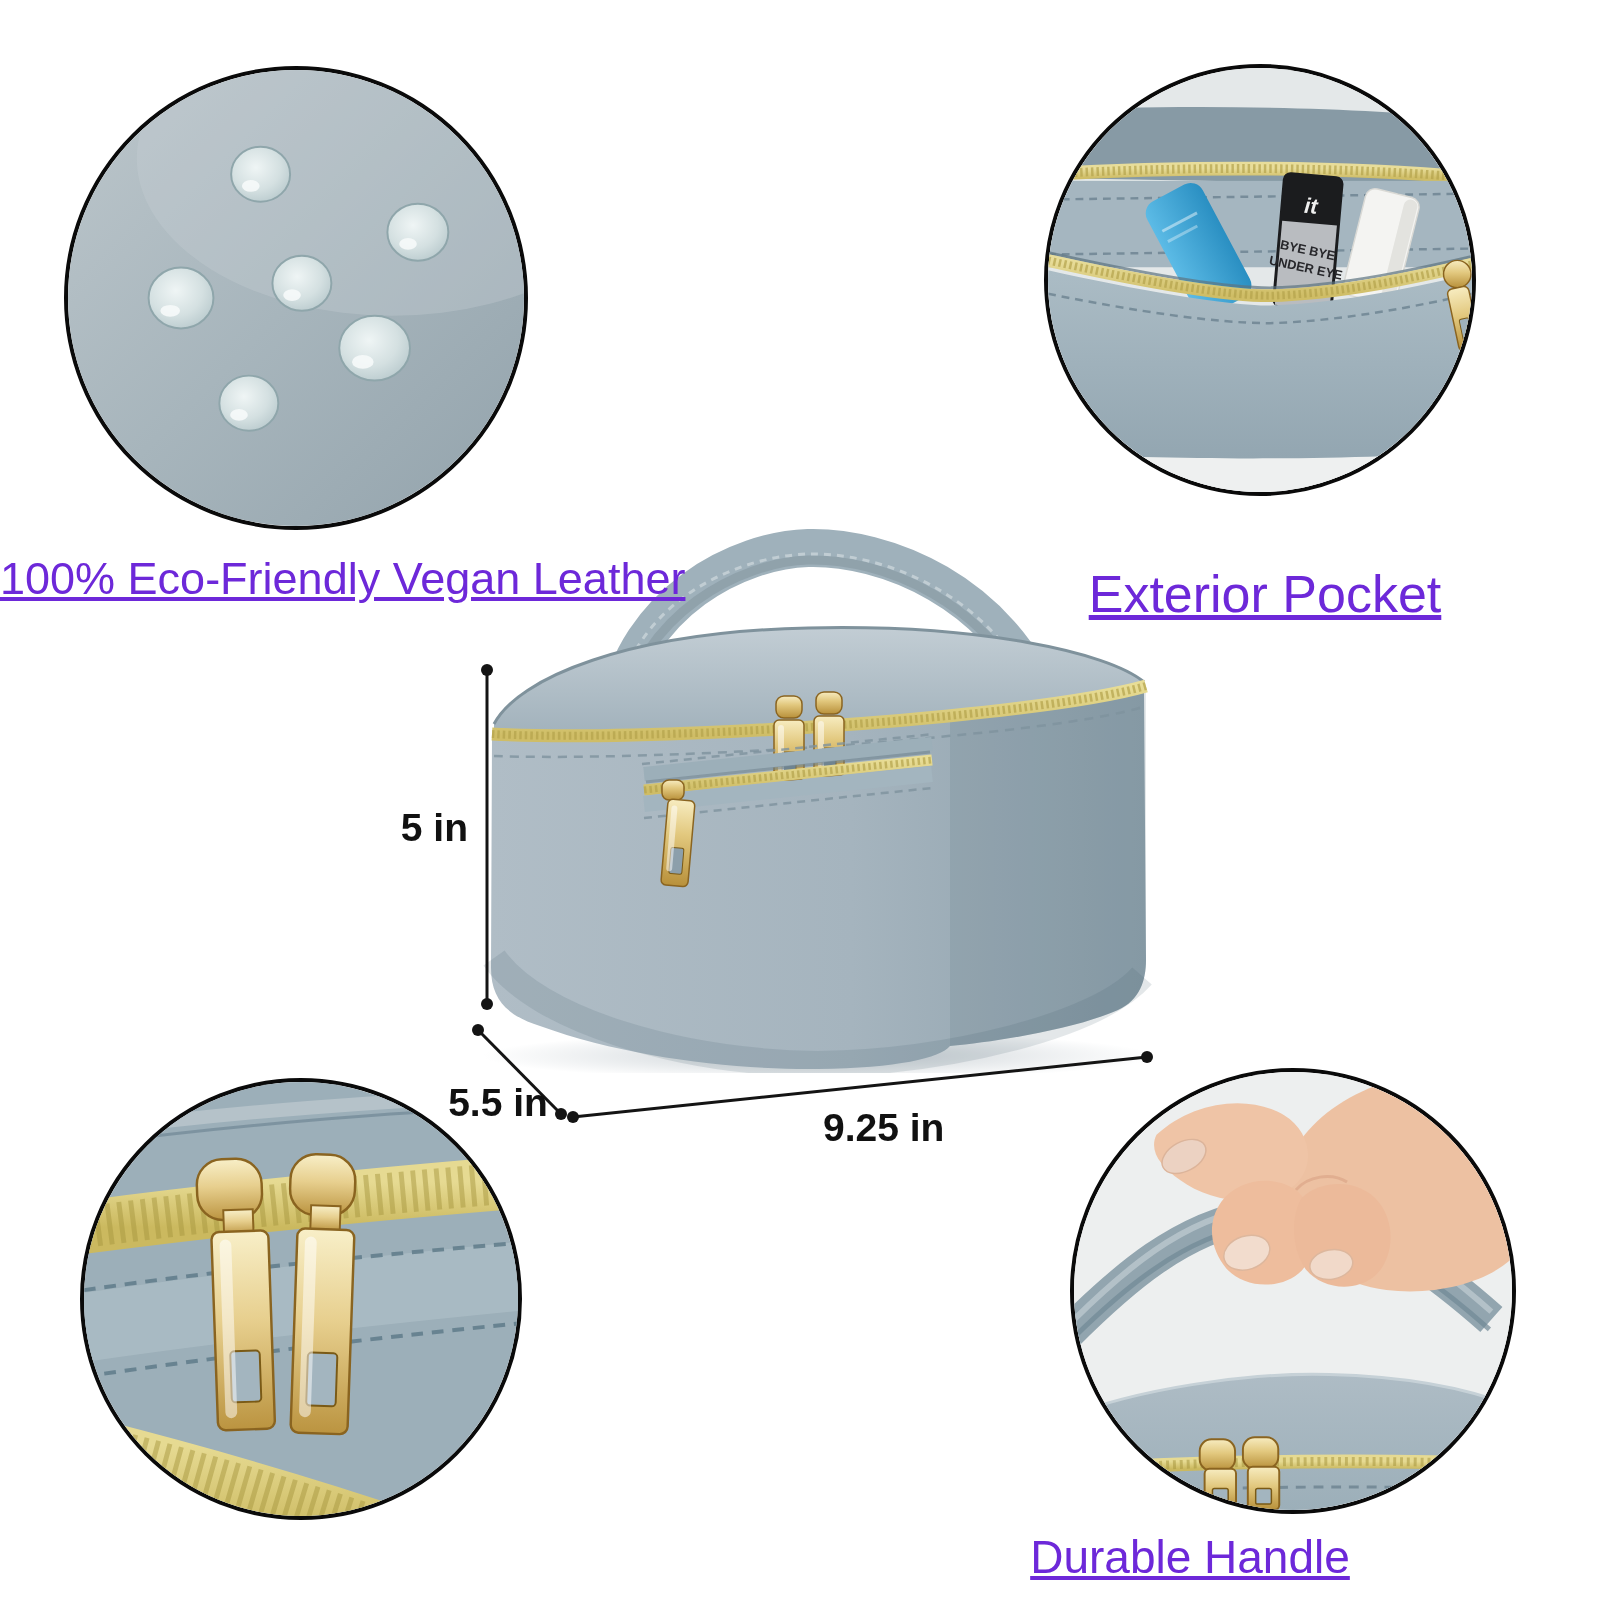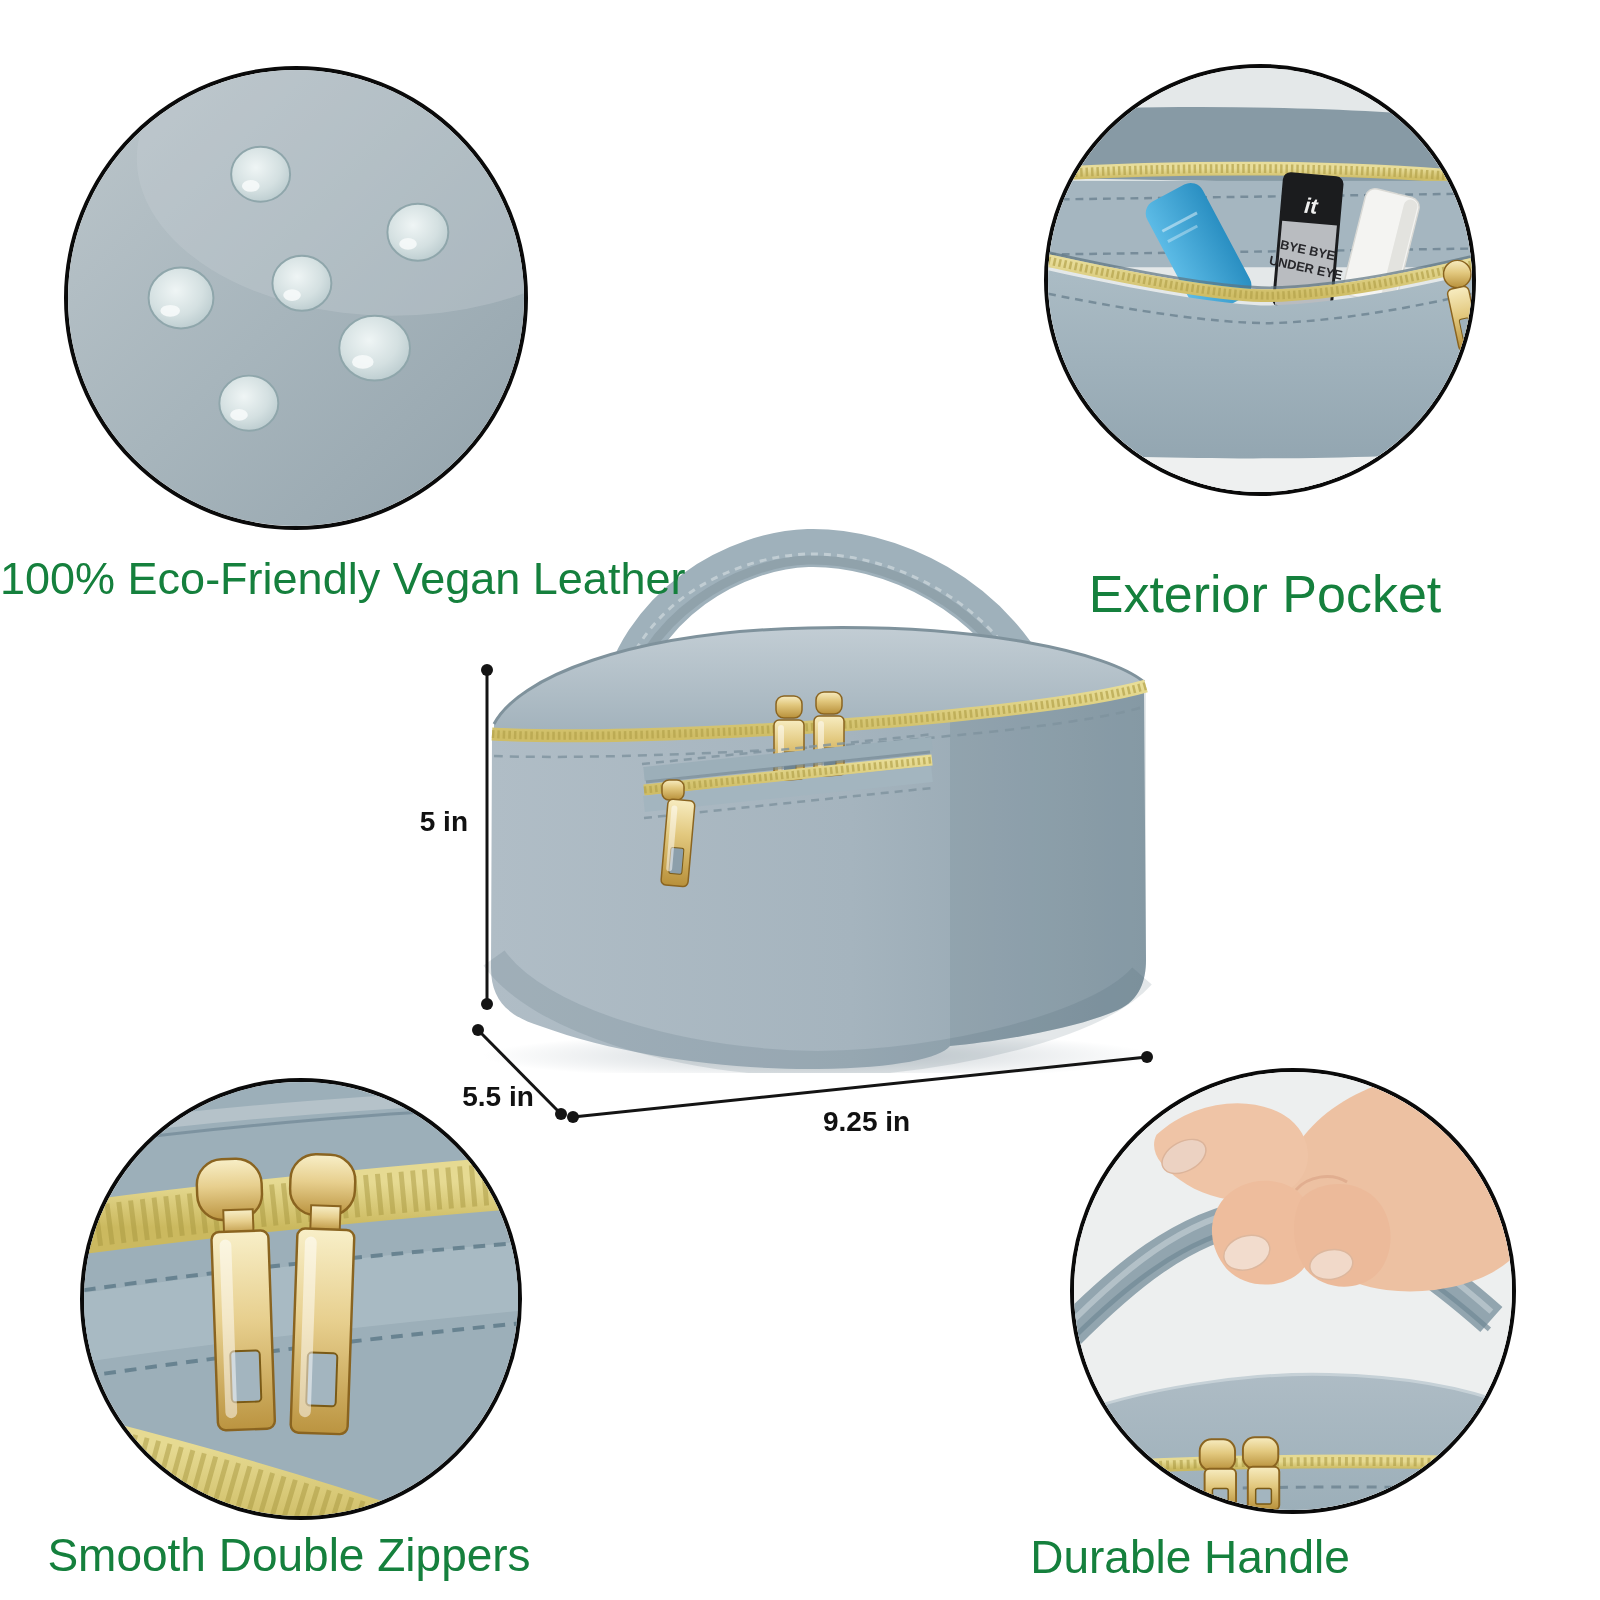--- a/index.html
+++ b/index.html
@@ -6,26 +6,26 @@
   .canvas{position:relative;width:1600px;height:1600px;background:#ffffff;overflow:hidden;
           font-family:"Liberation Sans", sans-serif;color:#1c1c1c;}
   .circle{position:absolute;border-radius:50%;border:4px solid #0a0a0a;overflow:hidden;box-sizing:border-box;}
   .circle svg{display:block;width:100%;height:100%;}
   .tl{left:64px;top:66px;width:464px;height:464px;}
   .tr{left:1044px;top:64px;width:432px;height:432px;}
   .bl{left:80px;top:1078px;width:442px;height:442px;}
   .br{left:1070px;top:1068px;width:446px;height:446px;}
   .bag-main{position:absolute;left:478px;top:528px;width:680px;height:545px;}
   .anno{position:absolute;left:0;top:0;width:1600px;height:1600px;pointer-events:none;}
-  .cap{position:absolute;text-align:center;white-space:nowrap;color:#15803d;}
+  .cap{position:absolute;text-align:center;white-space:nowrap;color:#6d28d9;text-decoration:underline;}
   .cap-title{left:0;top:556px;width:648px;font-size:45px;line-height:1.04;letter-spacing:0px;}
   .cap-tr{left:1065px;top:564px;width:400px;font-size:52px;}
   .cap-bl{left:39px;top:1528px;width:500px;font-size:46px;}
   .cap-br{left:940px;top:1530px;width:500px;font-size:46px;}
-  .dim{position:absolute;font-weight:bold;font-size:28px;color:#111;}
+  .dim{position:absolute;font-weight:bold;font-size:39px;color:#111;}
   .dim-h{left:318px;top:806px;width:150px;text-align:right;}
   .dim-d{left:408px;top:1081px;width:180px;text-align:center;}
   .dim-w{left:823px;top:1106px;width:200px;}
 </style>
 </head>
 <body>
 
 <div class="canvas">
 
   <div class="circle tl">
@@ -307,20 +307,19 @@
       <line x1="573" y1="1117" x2="1147" y2="1057"></line>
       <circle cx="573" cy="1117" r="6" stroke="none"></circle>
       <circle cx="1147" cy="1057" r="6" stroke="none"></circle>
     </g>
   </svg>
 
   <div class="cap cap-title">
     <div>100% Eco-Friendly Vegan Leather</div>
   </div>
   <div class="cap cap-tr">Exterior Pocket</div>
-  <div class="cap cap-bl">Smooth Double Zippers</div>
   <div class="cap cap-br">Durable Handle</div>
 
   <div class="dim dim-h">5 in</div>
   <div class="dim dim-d">5.5 in</div>
   <div class="dim dim-w">9.25 in</div>
 
 </div>
 
 </body></html>

